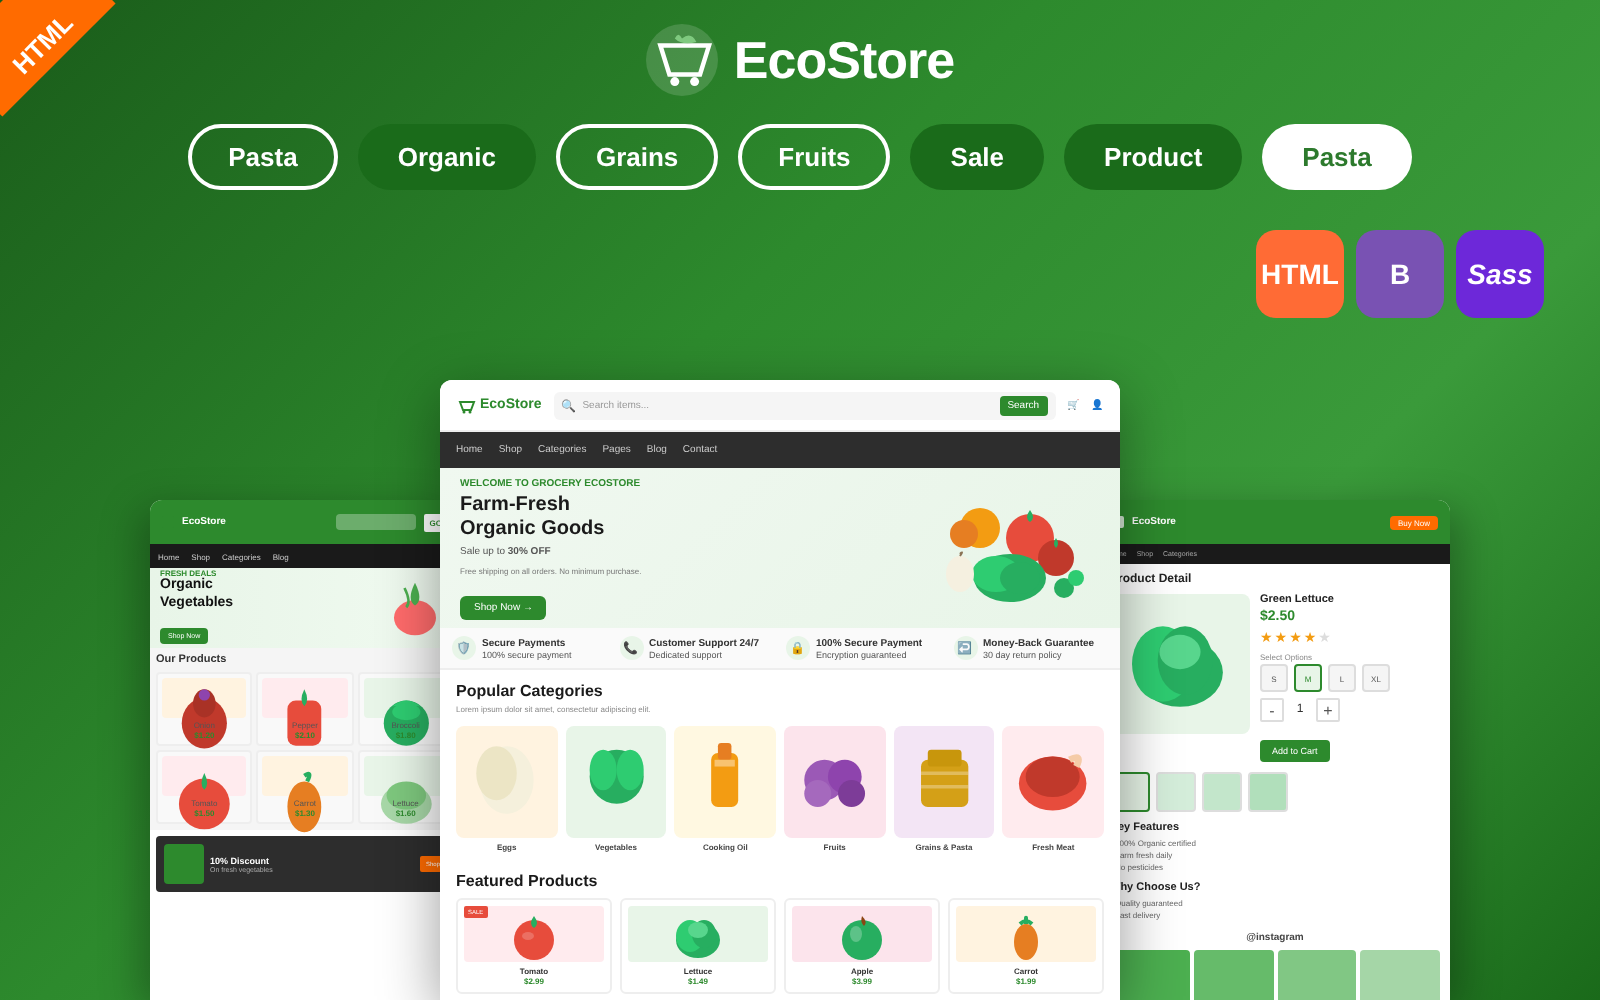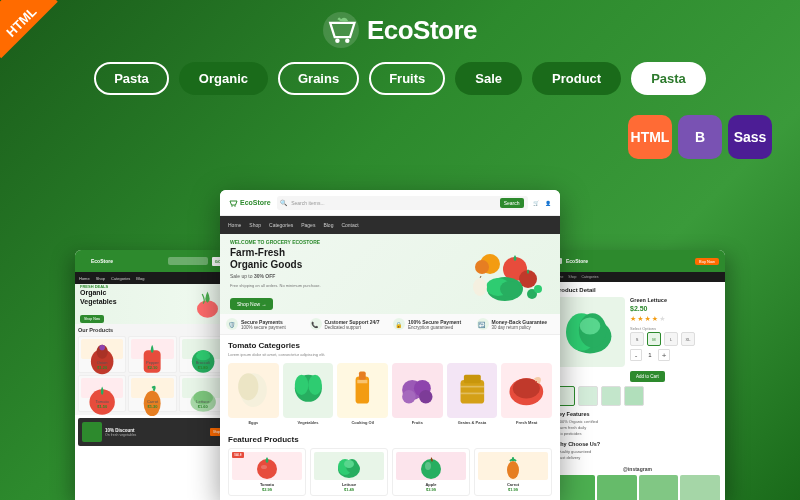--- a/index.html
+++ b/index.html
@@ -160,21 +160,21 @@
       border-radius: 10px;
       display: flex;
       align-items: center;
       justify-content: center;
       font-weight: 900;
       font-size: 14px;
     }
 
     .badge-html { background: #ff6b35; color: white; }
     .badge-bs { background: #7952b3; color: white; }
-    .badge-sass { background: #4c1d95; color: white; }
+    .badge-sass { background: #6d28d9; color: white; font-style: italic; }
 
     
     .screen-left-header {
       background: #2d8a2d;
       height: 22px;
       display: flex;
       align-items: center;
       padding: 0 6px;
       gap: 4px;
     }
@@ -785,21 +785,21 @@
       <div class="feature-item">
         <div class="feature-icon">↩️</div>
         <div>
           <div class="feature-title">Money-Back Guarantee</div>
           <div class="feature-text">30 day return policy</div>
         </div>
       </div>
     </div>
 
     <div class="center-section">
-      <div class="section-title">Tomato Categories</div>
+      <div class="section-title">Popular Categories</div>
       <div class="section-sub">Lorem ipsum dolor sit amet, consectetur adipiscing elit.</div>
       <div class="categories-grid">
 
         <div class="cat-item">
           <div class="cat-img" style="background:#fff3e0;">
             <svg viewBox="0 0 30 30" width="100%" height="100%">
               <ellipse cx="15" cy="16" rx="8" ry="10" fill="#f5f0dc"></ellipse>
               <ellipse cx="12" cy="14" rx="6" ry="8" fill="#ece5c5"></ellipse>
             </svg>
           </div>

